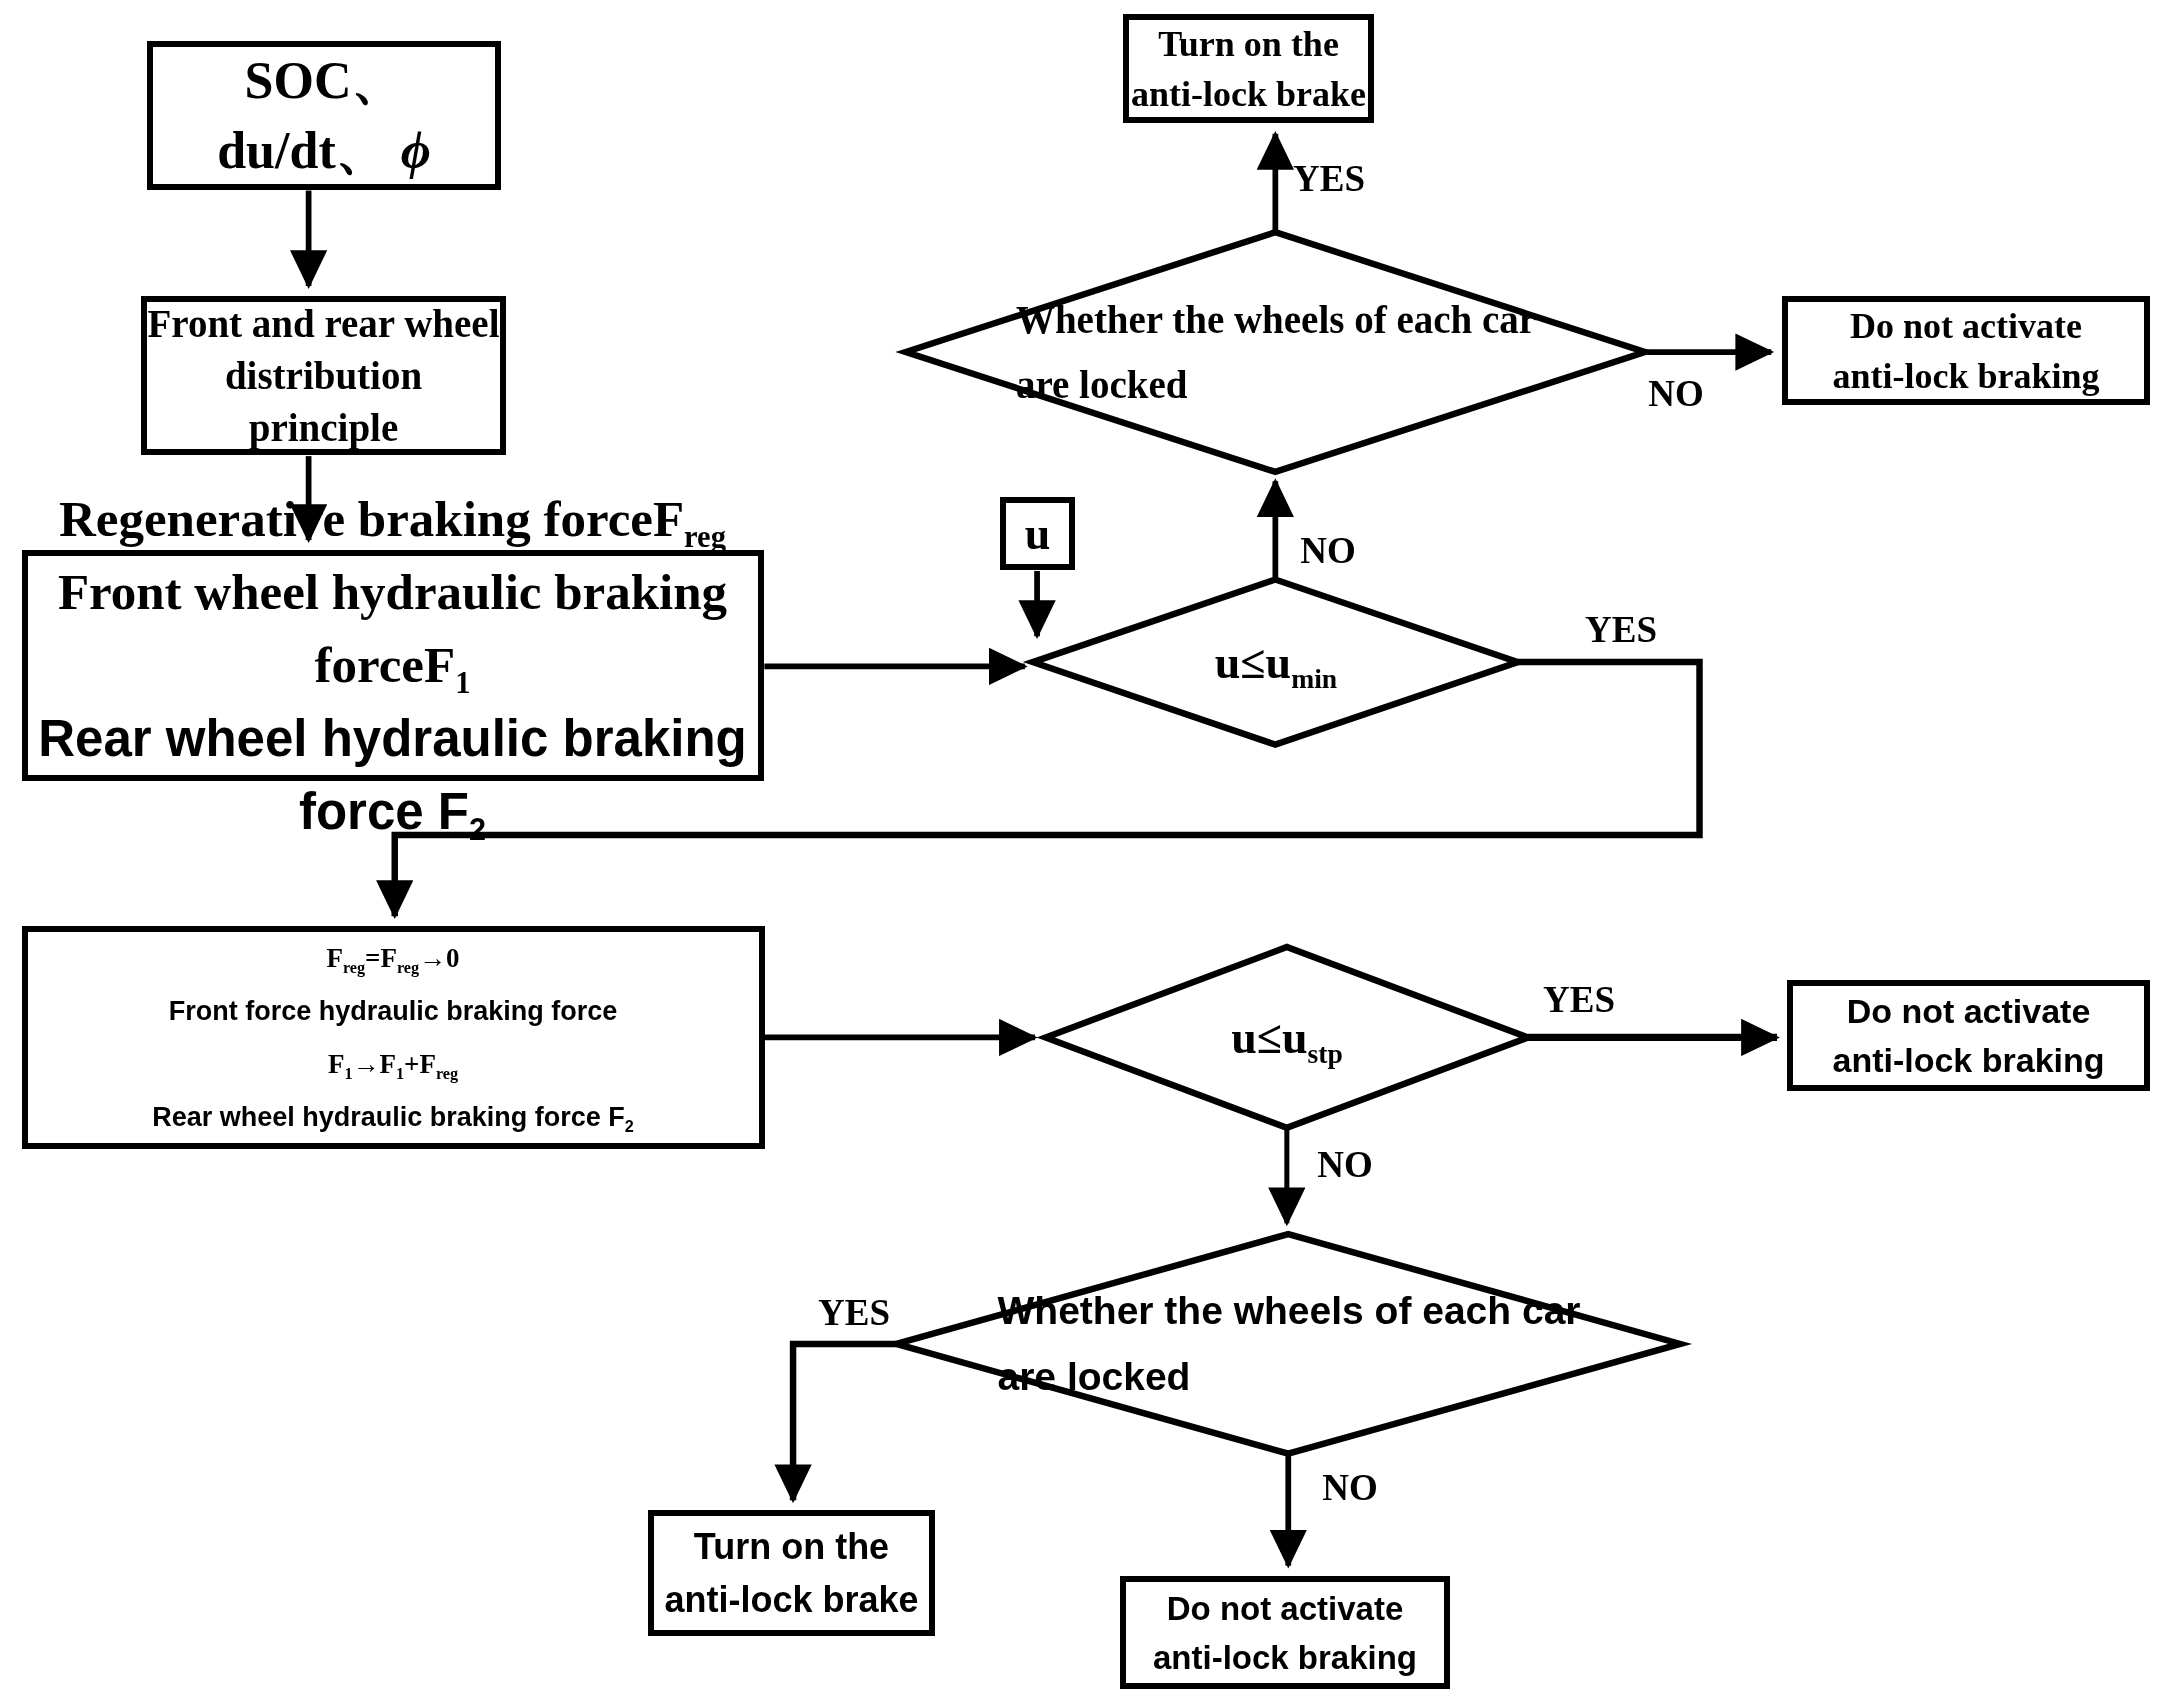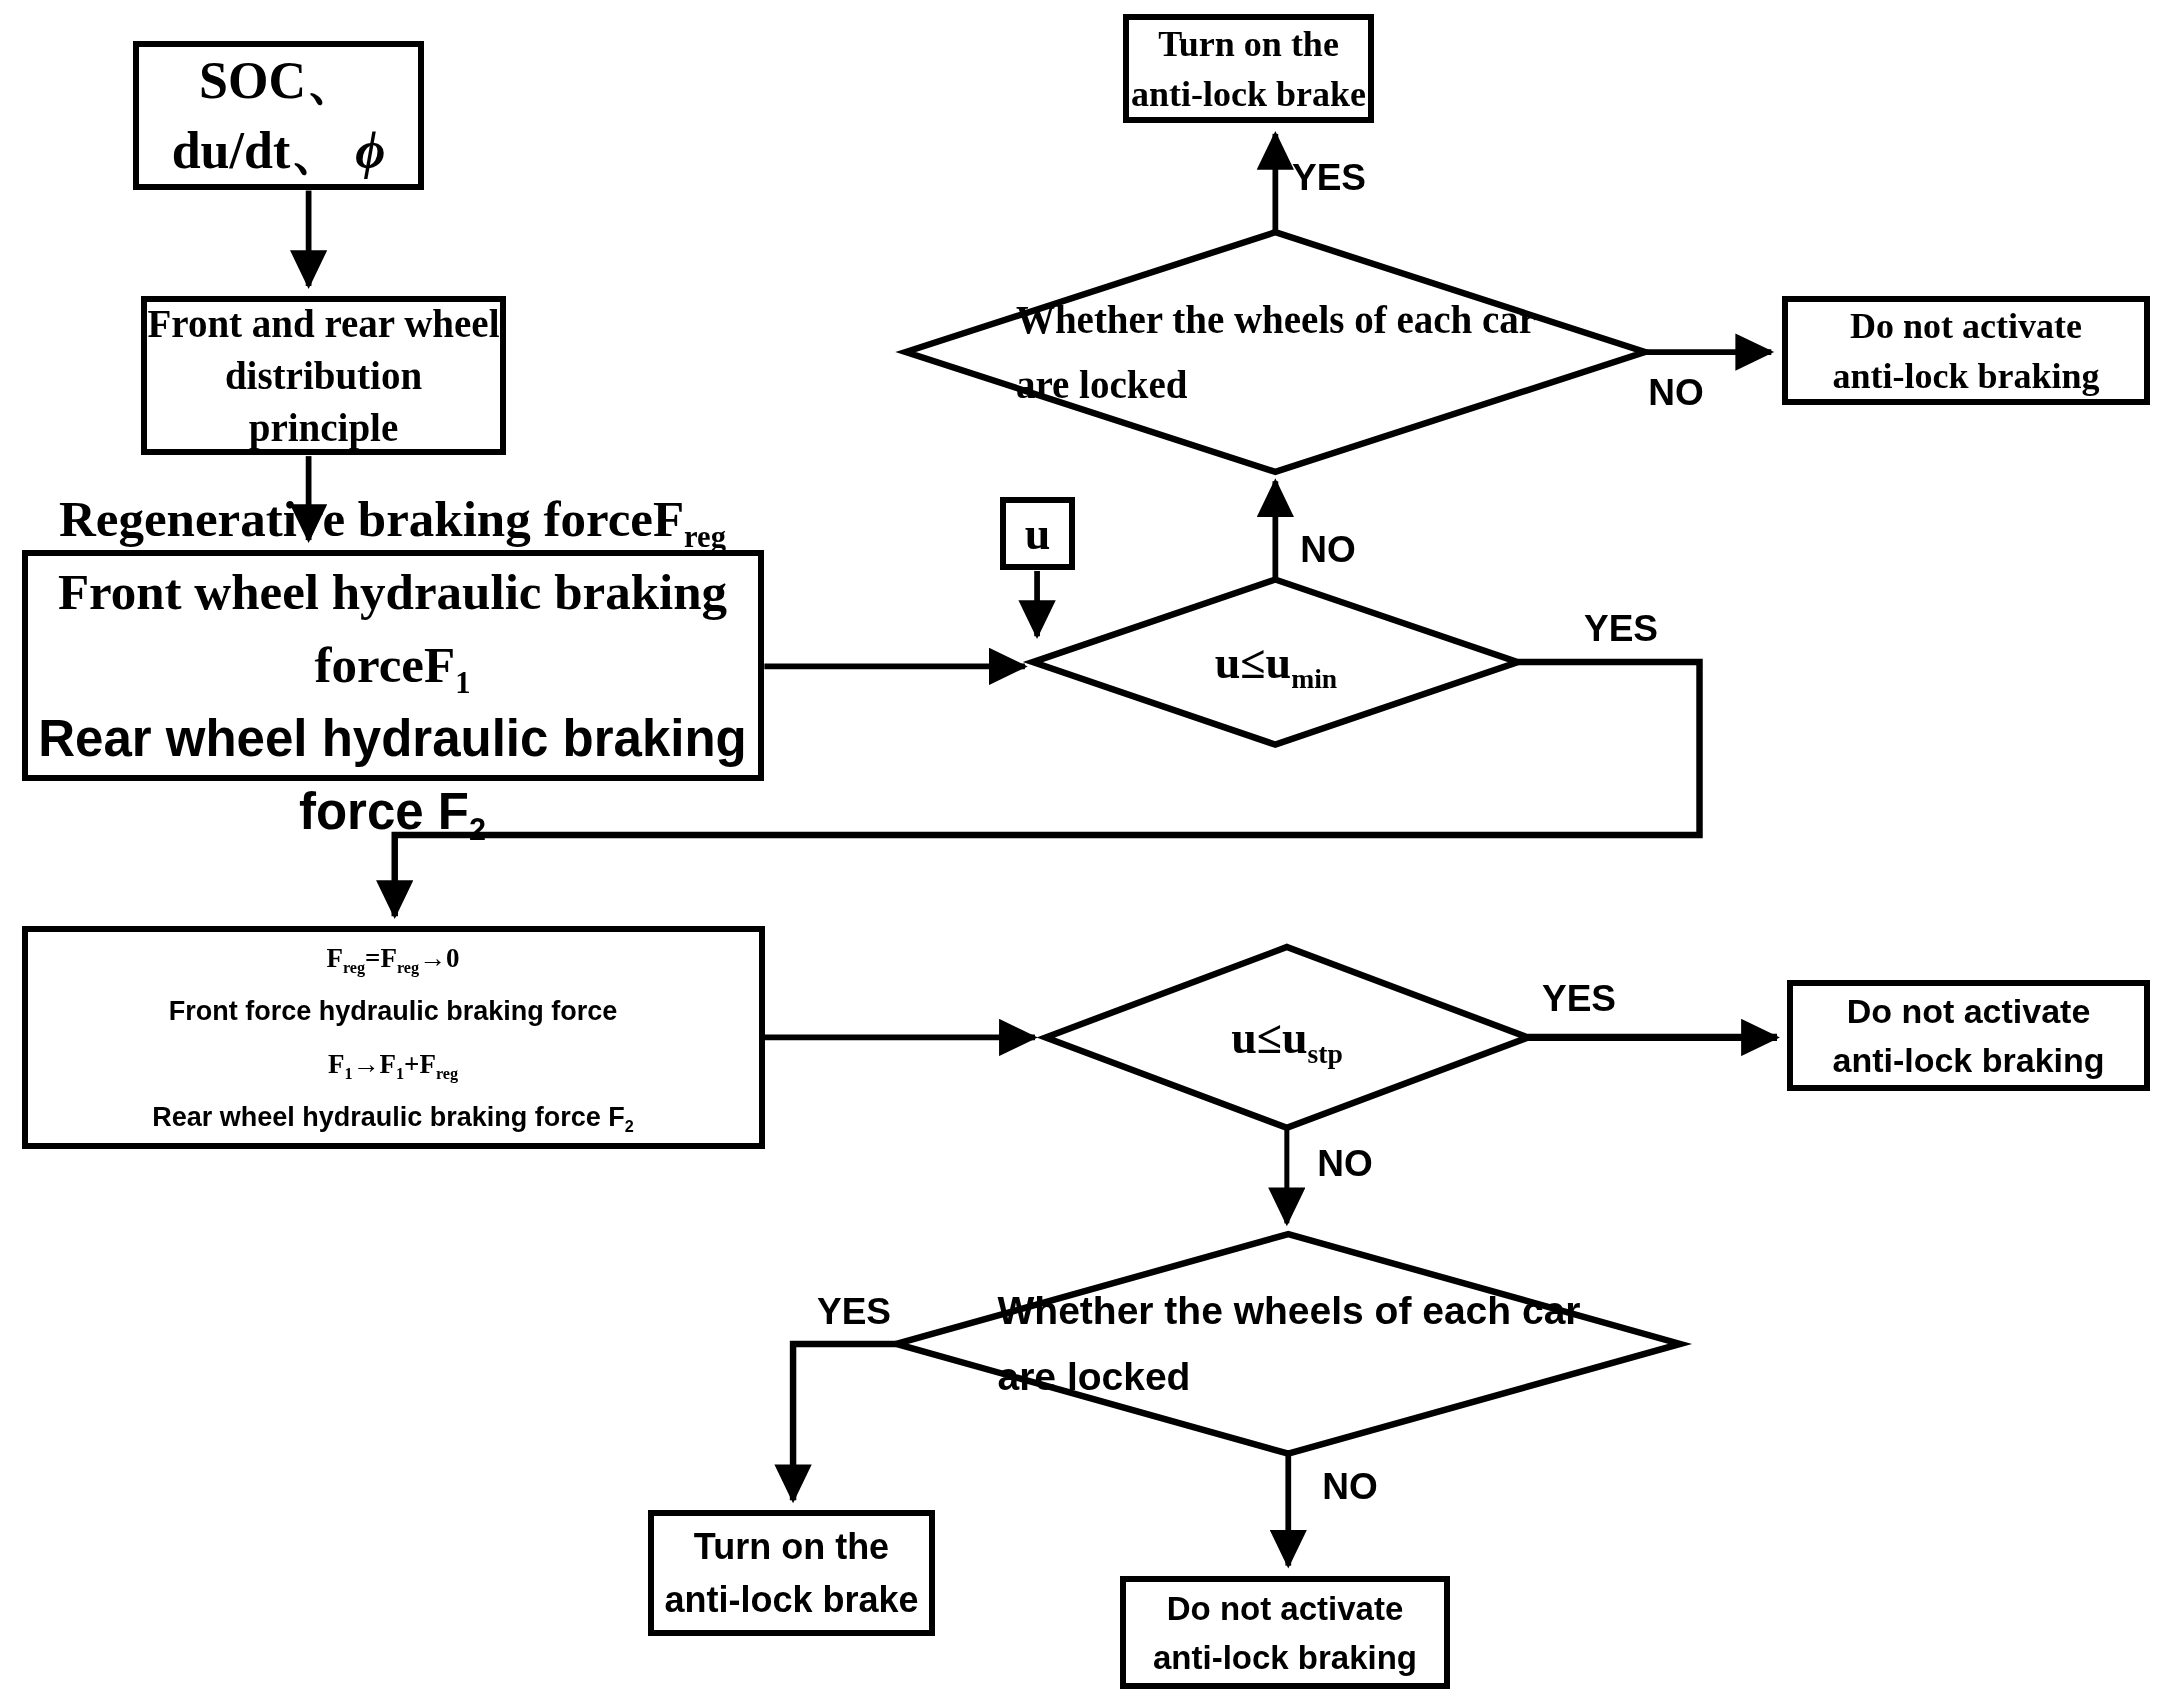--- a/index.html
+++ b/index.html
@@ -27,30 +27,30 @@
   }
   .dtext{
     position:absolute;
     transform:translate(-50%,-50%);
     font-weight:bold;
     white-space:nowrap;
   }
   .elabel{
     position:absolute;
     transform:translate(-50%,-50%);
-    font-family:Liberation Sans, sans-serif;
+    font-family:Liberation Serif, serif;
     font-weight:bold;
     font-size:37px;
     white-space:nowrap;
   }
   .serif{font-family:"Liberation Serif","DejaVu Serif",serif;}
   .sans{font-family:"Liberation Sans","DejaVu Sans",sans-serif;}
   sub{font-size:60%;line-height:0;}
   
-  .n-soc{left:133px;top:41px;width:291px;height:149px;font-size:52px;}
+  .n-soc{left:147px;top:41px;width:354px;height:149px;font-size:52px;}
   .n-distribution{left:141px;top:296px;width:365px;height:159px;font-size:39px;line-height:52px;}
   .n-forces{left:21.5px;top:550px;width:742px;height:231px;font-size:51px;line-height:73px;}
   .n-u{left:1000px;top:497px;width:75px;height:73px;font-size:46px;}
   .n-turnon-top{left:1123px;top:14.4px;width:251px;height:109px;font-size:36px;line-height:50px;}
   .n-donot-top{left:1782px;top:296px;width:368px;height:109px;font-size:36px;line-height:50px;}
   .n-freg{left:21.5px;top:926px;width:743px;height:223px;font-size:27px;line-height:53px;}
   .n-donot-mid{left:1787px;top:980px;width:363px;height:111px;font-size:34px;line-height:49px;}
   .n-turnon-bot{left:648px;top:1510px;width:287px;height:126px;font-size:36px;line-height:53px;}
   .n-donot-bot{left:1120px;top:1576px;width:330px;height:113px;font-size:33px;line-height:49px;}
   .t-locked-top{left:1276px;top:352px;font-size:39px;line-height:65px;}

